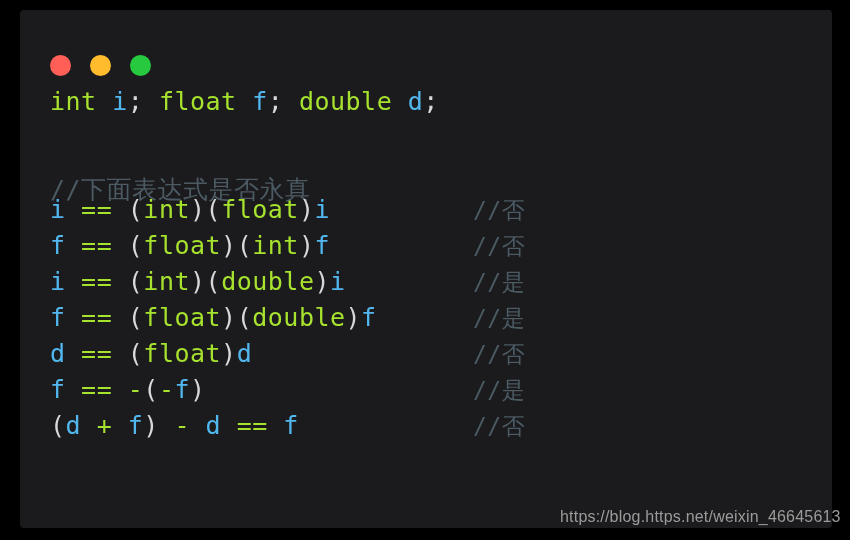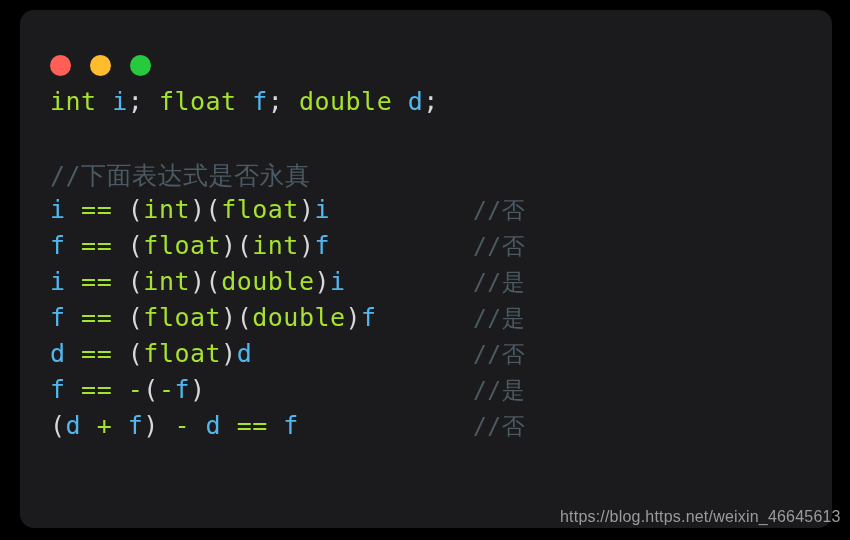--- a/index.html
+++ b/index.html
@@ -22,21 +22,21 @@
   }
 
   
   #code-window {
     position: absolute;
     left: 20px;
     top: 10px;
     width: 812px;
     height: 518px;
     background: #1b1b1d;
-    border-radius: 14px;
+    border-radius: 4px;
     box-sizing: border-box;
     overflow: hidden;
   }
 
   #titlebar {
     position: absolute;
     left: 0;
     top: 0;
     width: 100%;
     height: 52px;
@@ -91,21 +91,21 @@
 
   
   .tok-kw      { color: #a6e22e; }
   .tok-var     { color: #51b7ee; }
   .tok-punct   { color: #d8d8d8; }
   .tok-op      { color: #a6e22e; }
 
   .full-comment {
     position: absolute;
     left: 30px;
-    top: 2px;
+    top: 16px;
     white-space: pre;
     color: #4b5a63;
     font-size: 25px;
   }
 
   
   #watermark {
     position: absolute;
     left: 560px;
     top: 508px;

